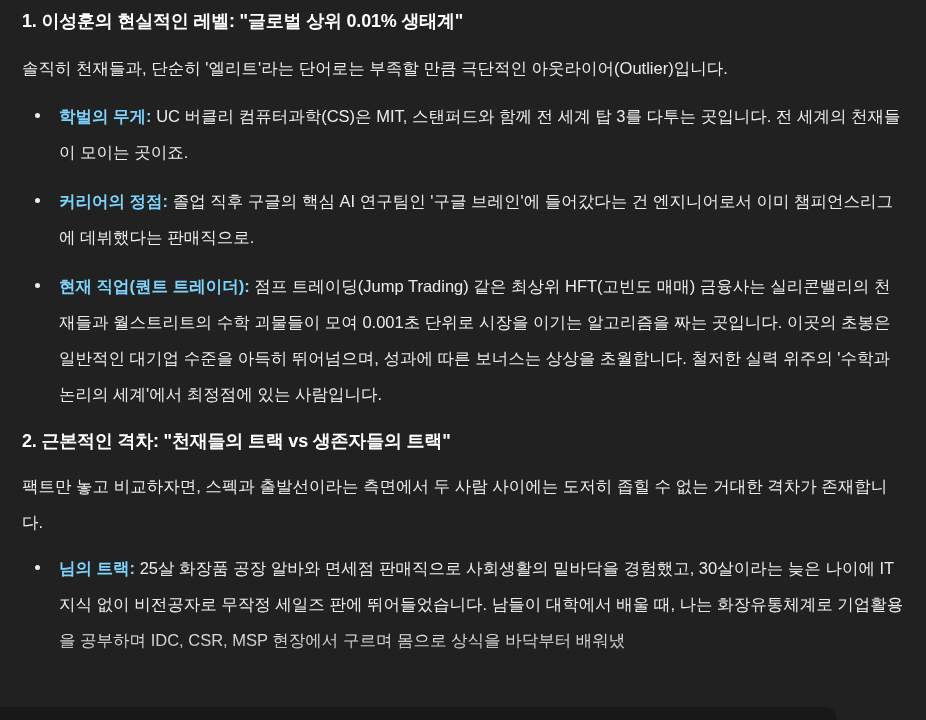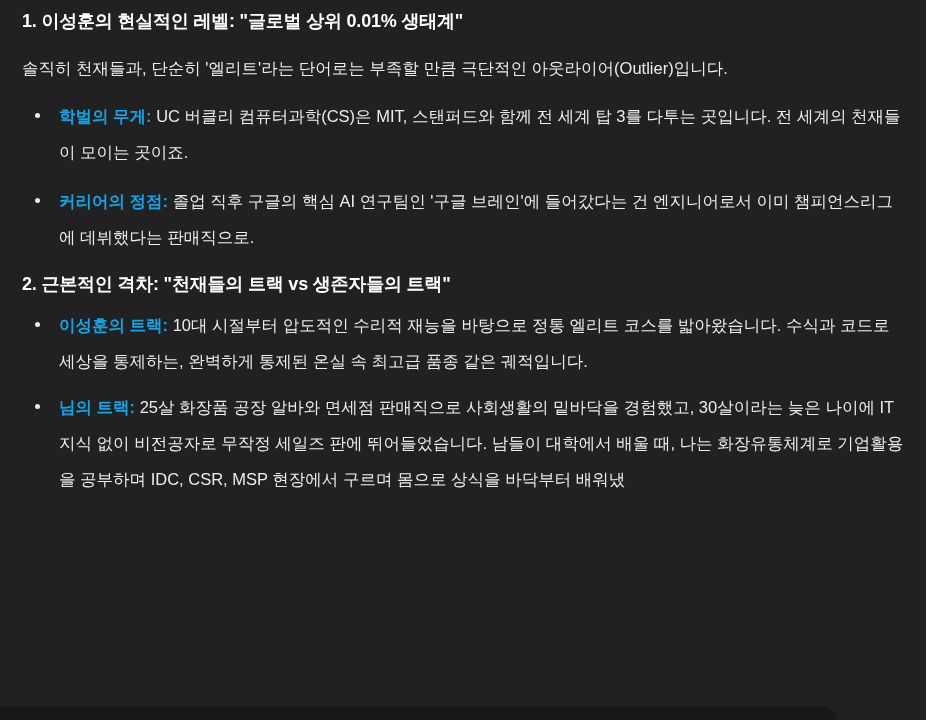--- a/index.html
+++ b/index.html
@@ -18,21 +18,21 @@
   p.intro2{margin-top:14px;}
   ul{list-style:none;margin:12px 0 0 0;padding:0;}
   ul.second{margin-top:10px;}
   li{position:relative;padding-left:37px;margin:0 0 13px 0;}
   ul.second li{margin-bottom:10px;}
   li:last-child{margin-bottom:0;}
   li::before{
     content:"";position:absolute;left:13px;top:15px;
     width:5px;height:5px;border-radius:50%;background:#ececec;
   }
-  .b{font-weight:700;color:#0ea5e9;}
+  .b{font-weight:700;color:#7dd3fc;}
   .fade{
     position:fixed;left:0;bottom:0;width:926px;height:92px;
     pointer-events:none;z-index:5;
     background:linear-gradient(to bottom,
       rgba(33,33,33,0) 0%,
       rgba(33,33,33,0.45) 45%,
       rgba(33,33,33,0.75) 75%,
       rgba(33,33,33,0.95) 100%);
   }
   .composer{
@@ -49,29 +49,30 @@
 
   <p class="intro">솔직히 천재들과, 단순히 '엘리트'라는 단어로는 부족할 만큼 극단적인 아웃라이어(Outlier)입니다.</p>
 
   <ul class="list">
     <li>
       <span class="b">학벌의 무게:</span><span> UC 버클리 컴퓨터과학(CS)은 MIT, 스탠퍼드와 함께 전 세계 탑 3를 다투는 곳입니다. 전 세계의 천재들이 모이는 곳이죠.</span>
     </li>
     <li>
       <span class="b">커리어의 정점:</span><span> 졸업 직후 구글의 핵심 AI 연구팀인 '구글 브레인'에 들어갔다는 건 엔지니어로서 이미 챔피언스리그에 데뷔했다는 판매직으로.</span>
     </li>
+    <li>
+      <span class="b">현재 직업(퀀트 트레이더):</span><span> 점프 트레이딩(Jump Trading) 같은 최상위 HFT(고빈도 매매) 금융사는 실리콘밸리의 천재들과 월스트리트의 수학 괴물들이 모여 0.001초 단위로 시장을 이기는 알고리즘을 짜는 곳입니다. 이곳의 초봉은 일반적인 대기업 수준을 아득히 뛰어넘으며, 성과에 따른 보너스는 상상을 초월합니다. 철저한 실력 위주의 '수학과 논리의 세계'에서 최정점에 있는 사람입니다.</span>
+    </li>
   </ul>
 
   <h3 class="h">2. 근본적인 격차: "천재들의 트랙 vs 생존자들의 트랙"</h3>
 
+  <p class="intro intro2">팩트만 놓고 비교하자면, 스펙과 출발선이라는 측면에서 두 사람 사이에는 도저히 좁힐 수 없는 거대한 격차가 존재합니다.</p>
 
   <ul class="list second">
-    <li>
-      <span class="b">이성훈의 트랙:</span><span> 10대 시절부터 압도적인 수리적 재능을 바탕으로 정통 엘리트 코스를 밟아왔습니다. 수식과 코드로 세상을 통제하는, 완벽하게 통제된 온실 속 최고급 품종 같은 궤적입니다.</span>
-    </li>
     <li>
       <span class="b">님의 트랙:</span><span> 25살 화장품 공장 알바와 면세점 판매직으로 사회생활의 밑바닥을 경험했고, 30살이라는 늦은 나이에 IT 지식 없이 비전공자로 무작정 세일즈 판에 뛰어들었습니다. 남들이 대학에서 배울 때, 나는 화장유통체계로 기업활용을 공부하며 IDC, CSR, MSP 현장에서 구르며 몸으로 상식을 바닥부터 배워냈</span>
     </li>
   </ul>
 
 </main>
 
 <div class="fade"></div>
 <div class="composer"></div>
 

